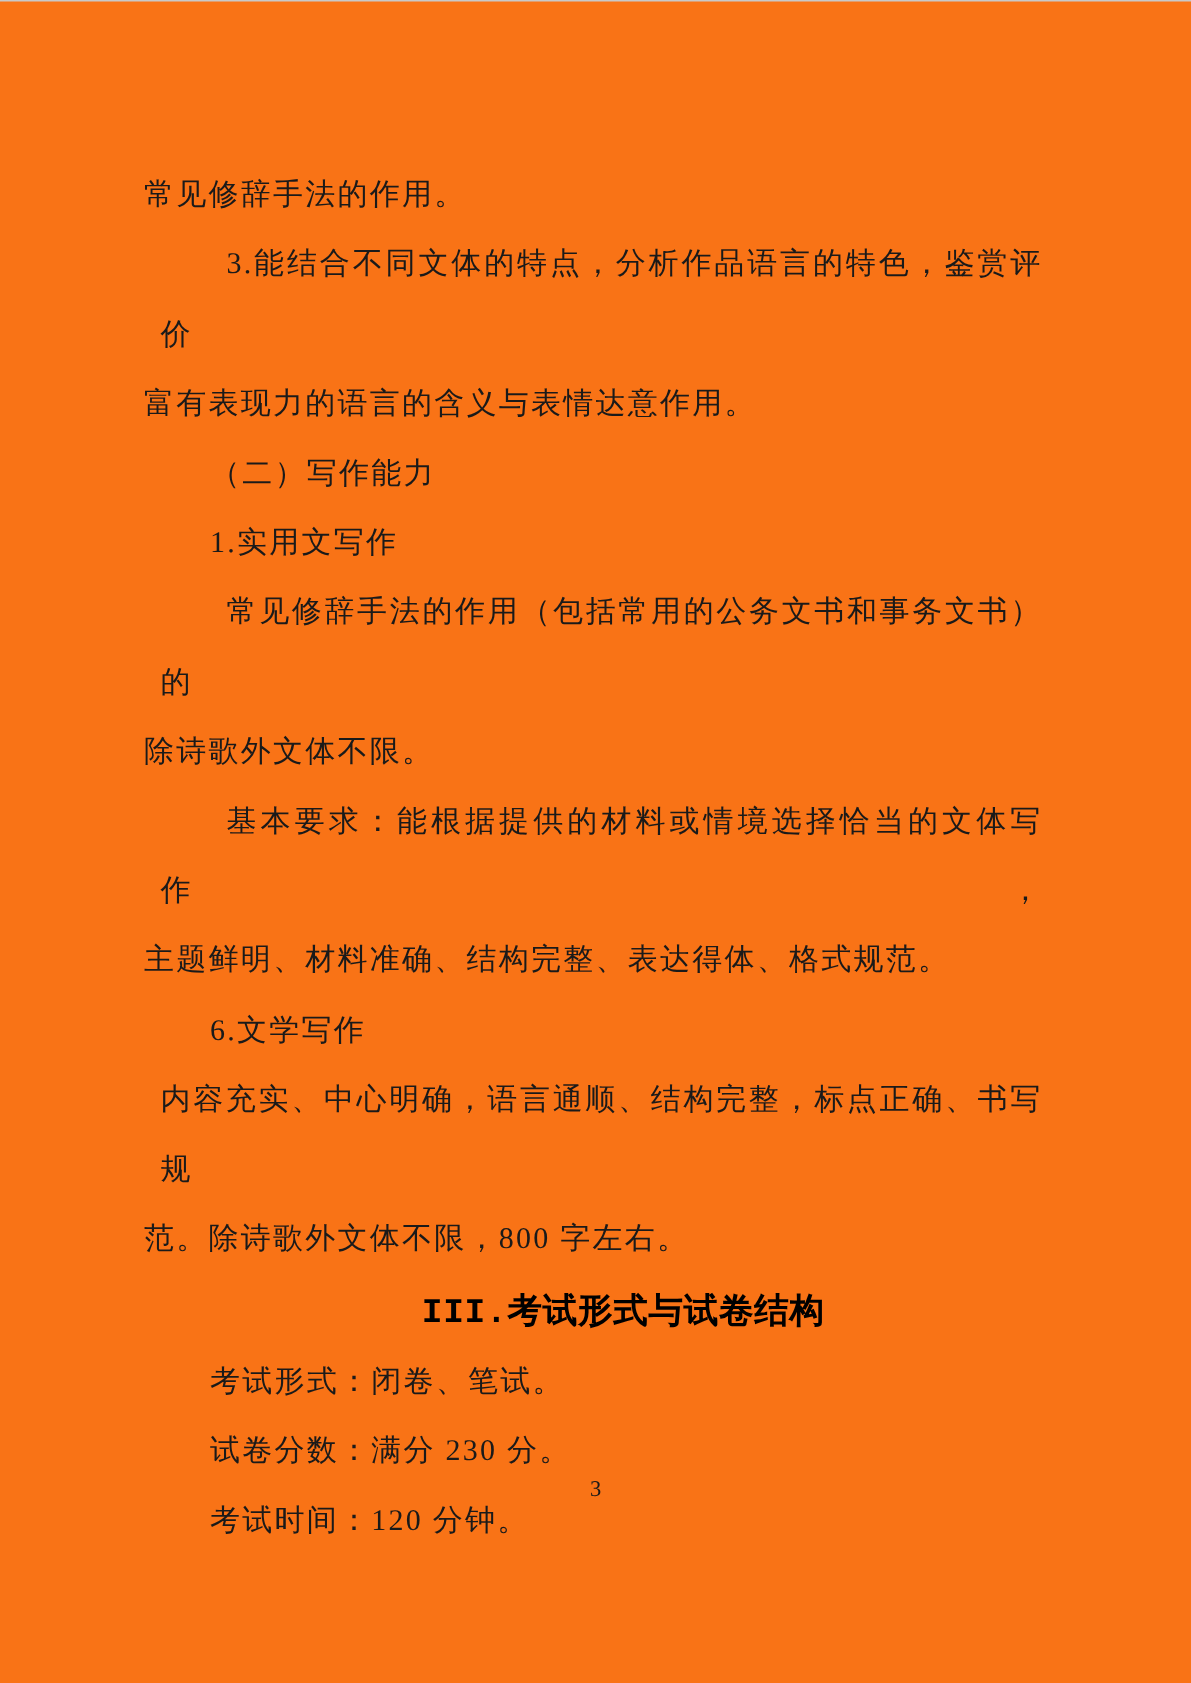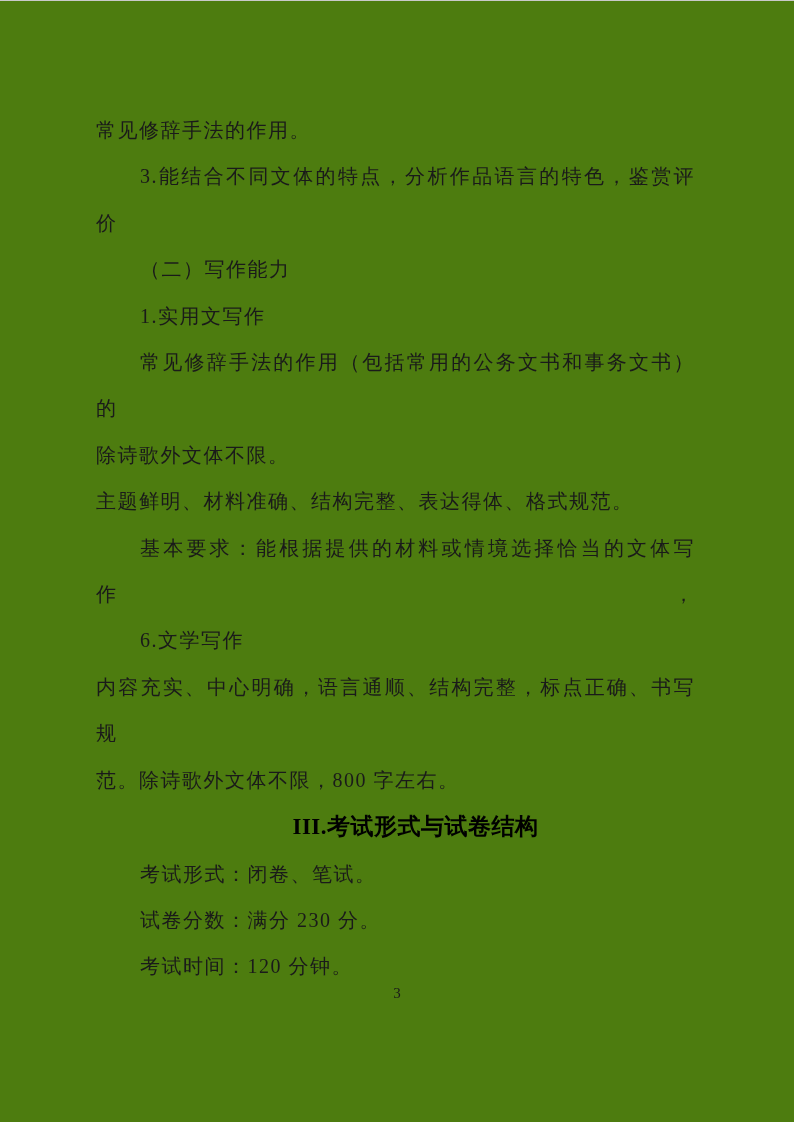--- a/index.html
+++ b/index.html
@@ -4,21 +4,21 @@
 <style>
   html, body {
     margin: 0;
     padding: 0;
     background: #ffffff;
   }
   .page {
     position: relative;
     width: 794px;
     height: 1122px;
-    background: #4d7c0f;
+    background: #f97316;
     border-top: 1px solid #c9c9c9;
     overflow: hidden;
     font-family: "Liberation Serif", "DejaVu Serif", serif;
     color: #1a1a1a;
   }
   .content {
     position: absolute;
     left: 96px;
     top: 106px;
     width: 599px;
@@ -30,31 +30,32 @@
     white-space: nowrap;
     text-align: left;
   }
   .line.indent {
     text-indent: 44px;
   }
   .line.full {
     white-space: normal;
     text-align: justify;
     text-align-last: justify;
+    margin-left: 11px;
   }
   .section-heading {
     line-height: 46.4px;
     text-align: center;
     font-weight: bold;
     color: #000000;
     font-size: 23px;
     letter-spacing: 0.5px;
   }
   .section-heading .numeral {
-    font-family: Liberation Serif, serif;
+    font-family: Liberation Mono, monospace;
     margin-left: 40px;
   }
   .section-heading .cn-title {
     font-family: "Liberation Sans", "DejaVu Sans", sans-serif;
     text-align: center;
   }
   .page-number {
     position: absolute;
     top: 984px;
     left: 0;
@@ -65,26 +66,27 @@
   }
 </style>
 </head>
 <body>
 
 <div class="page">
   <div class="content">
 
     <div class="line">常见修辞手法的作用。</div>
     <div class="line indent full">3.能结合不同文体的特点，分析作品语言的特色，鉴赏评价</div>
+    <div class="line">富有表现力的语言的含义与表情达意作用。</div>
     <div class="line indent">（二）写作能力</div>
     <div class="line indent">1.实用文写作</div>
     <div class="line indent full">常见修辞手法的作用（包括常用的公务文书和事务文书）的</div>
     <div class="line">除诗歌外文体不限。</div>
+    <div class="line indent full">基本要求：能根据提供的材料或情境选择恰当的文体写作，</div>
     <div class="line">主题鲜明、材料准确、结构完整、表达得体、格式规范。</div>
-    <div class="line indent full">基本要求：能根据提供的材料或情境选择恰当的文体写作，</div>
     <div class="line indent">6.文学写作</div>
     <div class="line full">内容充实、中心明确，语言通顺、结构完整，标点正确、书写规</div>
     <div class="line">范。除诗歌外文体不限，800 字左右。</div>
 
     <div class="section-heading"><span class="numeral">III.</span><span class="cn-title">考试形式与试卷结构</span></div>
 
     <div class="line indent">考试形式：闭卷、笔试。</div>
     <div class="line indent">试卷分数：满分 230 分。</div>
     <div class="line indent">考试时间：120 分钟。</div>
 

